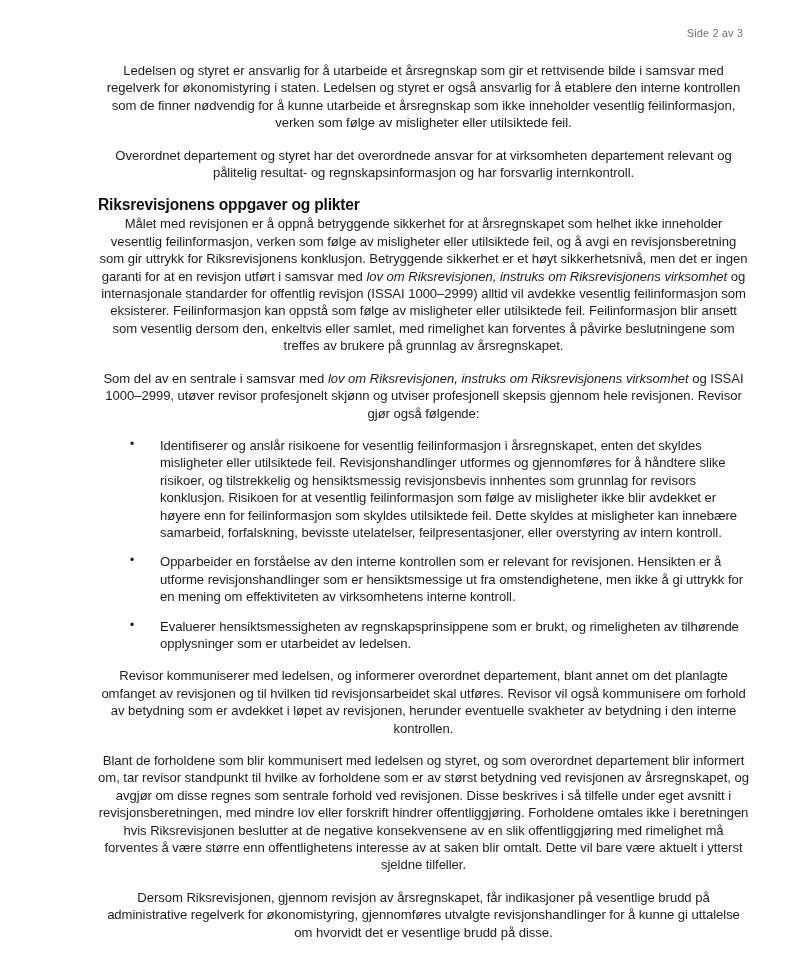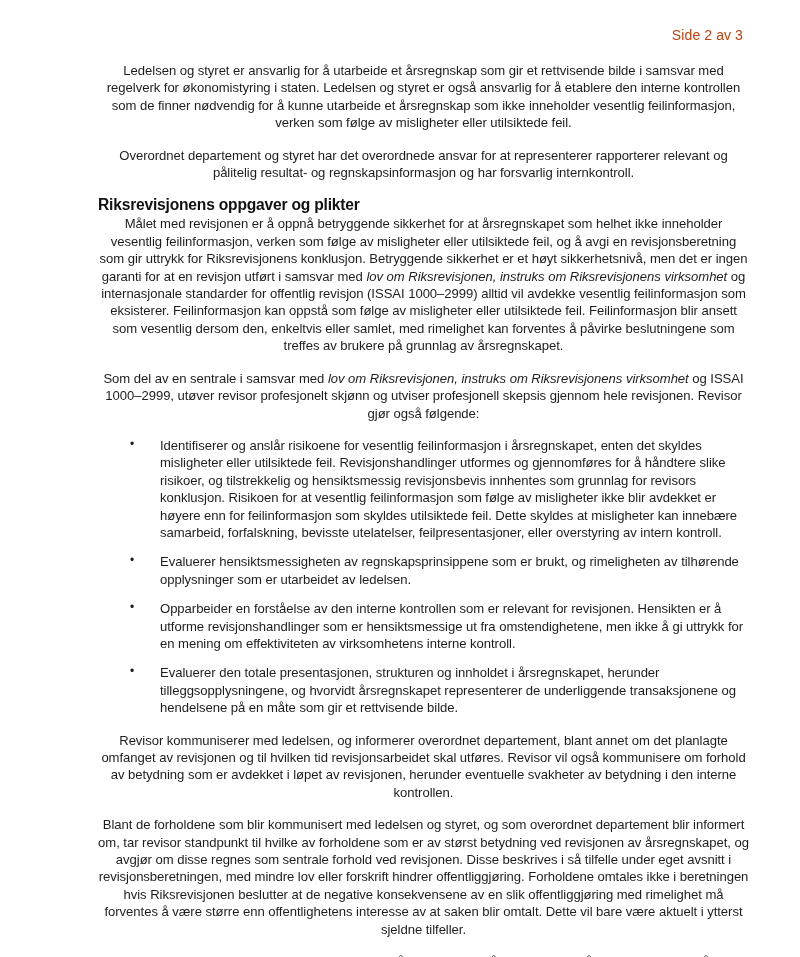--- a/index.html
+++ b/index.html
@@ -16,22 +16,22 @@
     width: 800px;
     height: 957px;
     background: #ffffff;
     overflow: hidden;
     box-sizing: border-box;
   }
   .page-number {
     position: absolute;
     top: 27px;
     right: 57px;
-    font-size: 14px;
-    color: #c2410c;
+    font-size: 11px;
+    color: #737373;
     letter-spacing: 0.1px;
     white-space: nowrap;
   }
   .content {
     position: absolute;
     left: 98px;
     top: 62px;
     width: 651px;
   }
   h2.heading-bold {
@@ -90,33 +90,32 @@
 
 <div class="page">
 
   <div class="page-number">Side 2 av 3</div>
 
   <div class="content">
 
 
     <p class="para">Ledelsen og styret er ansvarlig for å utarbeide et årsregnskap som gir et rettvisende bilde i samsvar med regelverk for økonomistyring i staten. Ledelsen og styret er også ansvarlig for å etablere den interne kontrollen som de finner nødvendig for å kunne utarbeide et årsregnskap som ikke inneholder vesentlig feilinformasjon, verken som følge av misligheter eller utilsiktede feil.</p>
 
-    <p class="para">Overordnet departement og styret har det overordnede ansvar for at representerer rapporterer relevant og pålitelig resultat- og regnskapsinformasjon og har forsvarlig internkontroll.</p>
+    <p class="para">Overordnet departement og styret har det overordnede ansvar for at virksomheten departement relevant og pålitelig resultat- og regnskapsinformasjon og har forsvarlig internkontroll.</p>
 
     <h2 class="heading-large">Riksrevisjonens oppgaver og plikter</h2>
 
     <p class="para"><span>Målet med revisjonen er å oppnå betryggende sikkerhet for at årsregnskapet som helhet ikke inneholder vesentlig feilinformasjon, verken som følge av misligheter eller utilsiktede feil, og å avgi en revisjonsberetning som gir uttrykk for Riksrevisjonens konklusjon. Betryggende sikkerhet er et høyt sikkerhetsnivå, men det er ingen garanti for at en revisjon utført i samsvar med </span><em>lov om Riksrevisjonen, instruks om Riksrevisjonens virksomhet</em><span> og internasjonale standarder for offentlig revisjon (ISSAI 1000–2999) alltid vil avdekke vesentlig feilinformasjon som eksisterer. Feilinformasjon kan oppstå som følge av misligheter eller utilsiktede feil. Feilinformasjon blir ansett som vesentlig dersom den, enkeltvis eller samlet, med rimelighet kan forventes å påvirke beslutningene som treffes av brukere på grunnlag av årsregnskapet.</span></p>
 
     <p class="para"><span>Som del av en sentrale i samsvar med </span><em>lov om Riksrevisjonen, instruks om Riksrevisjonens virksomhet</em><span> og ISSAI 1000–2999, utøver revisor profesjonelt skjønn og utviser profesjonell skepsis gjennom hele revisjonen. Revisor gjør også følgende:</span></p>
 
     <ul class="bullets">
       <li>Identifiserer og anslår risikoene for vesentlig feilinformasjon i årsregnskapet, enten det skyldes misligheter eller utilsiktede feil. Revisjonshandlinger utformes og gjennomføres for å håndtere slike risikoer, og tilstrekkelig og hensiktsmessig revisjonsbevis innhentes som grunnlag for revisors konklusjon. Risikoen for at vesentlig feilinformasjon som følge av misligheter ikke blir avdekket er høyere enn for feilinformasjon som skyldes utilsiktede feil. Dette skyldes at misligheter kan innebære samarbeid, forfalskning, bevisste utelatelser, feilpresentasjoner, eller overstyring av intern kontroll.</li>
+      <li>Opparbeider en forståelse av den interne kontrollen som er relevant for revisjonen. Hensikten er å utforme revisjonshandlinger som er hensiktsmessige ut fra omstendighetene, men ikke å gi uttrykk for en mening om effektiviteten av virksomhetens interne kontroll.</li>
       <li>Evaluerer hensiktsmessigheten av regnskapsprinsippene som er brukt, og rimeligheten av tilhørende opplysninger som er utarbeidet av ledelsen.</li>
-      <li>Opparbeider en forståelse av den interne kontrollen som er relevant for revisjonen. Hensikten er å utforme revisjonshandlinger som er hensiktsmessige ut fra omstendighetene, men ikke å gi uttrykk for en mening om effektiviteten av virksomhetens interne kontroll.</li>
-      <li>Evaluerer den totale presentasjonen, strukturen og innholdet i årsregnskapet, herunder tilleggsopplysningene, og hvorvidt årsregnskapet representerer de underliggende transaksjonene og hendelsene på en måte som gir et rettvisende bilde.</li>
     </ul>
 
     <p class="para">Revisor kommuniserer med ledelsen, og informerer overordnet departement, blant annet om det planlagte omfanget av revisjonen og til hvilken tid revisjonsarbeidet skal utføres. Revisor vil også kommunisere om forhold av betydning som er avdekket i løpet av revisjonen, herunder eventuelle svakheter av betydning i den interne kontrollen.</p>
 
     <p class="para">Blant de forholdene som blir kommunisert med ledelsen og styret, og som overordnet departement blir informert om, tar revisor standpunkt til hvilke av forholdene som er av størst betydning ved revisjonen av årsregnskapet, og avgjør om disse regnes som sentrale forhold ved revisjonen. Disse beskrives i så tilfelle under eget avsnitt i revisjonsberetningen, med mindre lov eller forskrift hindrer offentliggjøring. Forholdene omtales ikke i beretningen hvis Riksrevisjonen beslutter at de negative konsekvensene av en slik offentliggjøring med rimelighet må forventes å være større enn offentlighetens interesse av at saken blir omtalt. Dette vil bare være aktuelt i ytterst sjeldne tilfeller.</p>
 
     <p class="para nogap">Dersom Riksrevisjonen, gjennom revisjon av årsregnskapet, får indikasjoner på vesentlige brudd på administrative regelverk for økonomistyring, gjennomføres utvalgte revisjonshandlinger for å kunne gi uttalelse om hvorvidt det er vesentlige brudd på disse.</p>
 
   </div>
 </div>

